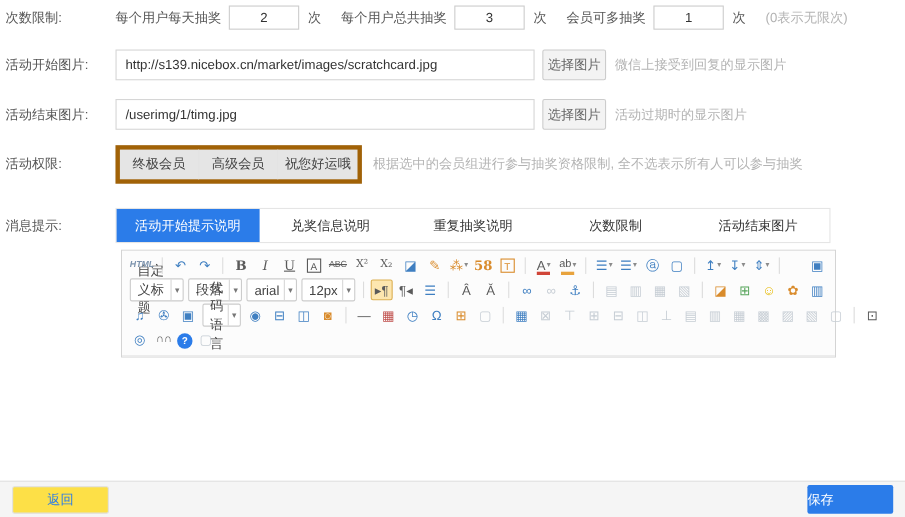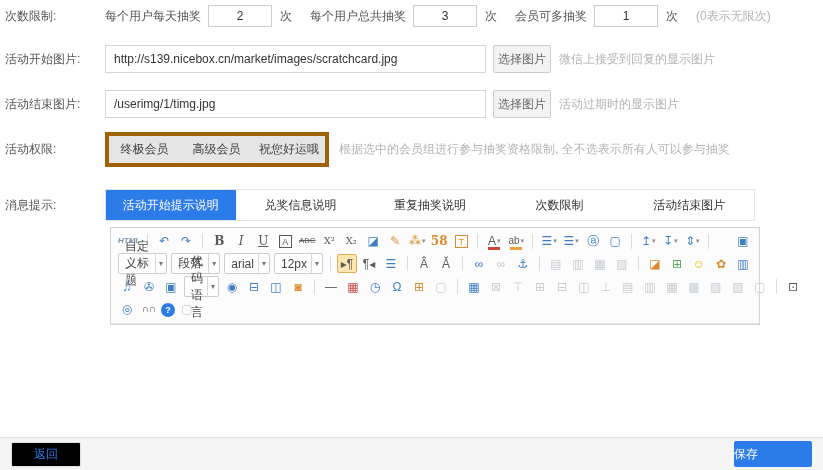--- a/index.html
+++ b/index.html
@@ -56,21 +56,21 @@
   .strike{font-size:8px; text-decoration:line-through; letter-spacing:0;}
   .small{font-size:10px;}
   .tiny{font-size:8px; font-weight:bold; color:#7c93ad; letter-spacing:0;font-style:italic;}
   .boxed .glyph{border:1px solid currentColor; font-size:9px; width:13px; height:13px; line-height:12px; text-align:center; display:inline-block;}
   .circle{background:var(--accent); color:#fff !important; border-radius:50%; min-width:14px; width:14px; height:14px; font-size:9px; font-weight:bold; margin-top:2px;}
   .ue-select{display:inline-flex; align-items:center; justify-content:space-between; height:21px; border:1px solid #ccc; background:#fff; border-radius:2px; margin:0 2px; padding:0 3px 0 6px; cursor:pointer; color:#444;}
   .sel-caret{border-left:1px solid #d8d8d8; padding-left:3px; margin-left:4px; font-size:8px; color:#777; height:100%; display:flex; align-items:center;}
   .edit-body{height:154px; padding:9px 10px; color:#333; background:#fff; cursor:text;}
   
   .footer{position:absolute; left:0; bottom:0; width:823px; height:33px; background:#f5f5f5; border-top:1px solid #e2e2e2; display:flex; align-items:center; justify-content:space-between; padding:0 11px;}
-  .back-btn{width:70px; height:25px; line-height:23px; background:#000000; border:1px solid #e0e0e0; border-radius:2px; color:var(--accent); text-align:center; cursor:pointer;}
+  .back-btn{width:88px; height:25px; line-height:23px; background:#fde047; border:1px solid #e0e0e0; border-radius:2px; color:var(--accent); text-align:center; cursor:pointer;}
   .save-btn{width:78px; height:26px; line-height:26px; background:var(--accent); border:none; border-radius:2px; color:#fff; cursor:pointer; font-size:12px;}
 </style>
 </head>
 <body>
 
 <div class="form-area">
 
   <div class="row row-limits">
     <span class="row-label">次数限制:</span>
     <span class="fg">

